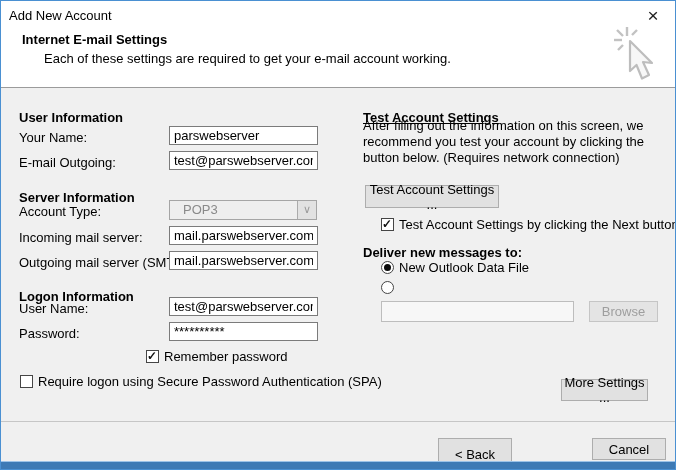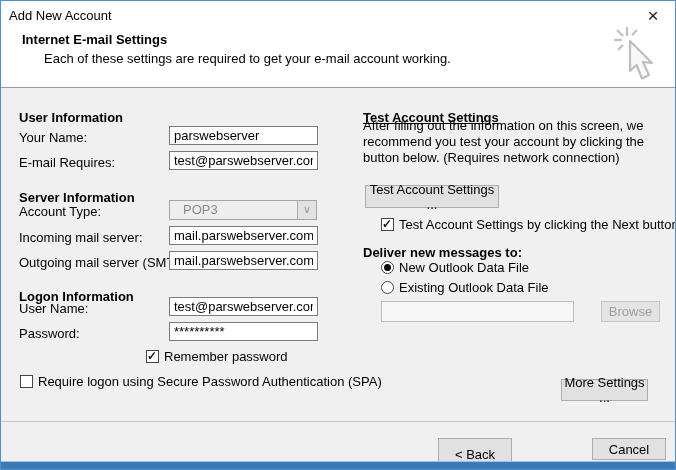--- a/index.html
+++ b/index.html
@@ -73,21 +73,21 @@
       </g>
       <path d="M19 16 L41 38 L32 37 L38 50 L31 53.5 L25.5 40 L19 46 Z" fill="#f7f7f7" stroke="#bdbdbd" stroke-width="2.2" stroke-linejoin="round"></path>
     </svg>
   </div>
 
   <span class="section-h" style="left:18px; top:97px;">User Information</span>
 
   <span class="lbl" style="left:18px; top:129px;">Your Name:</span>
   <input type="text" style="left: 168px; top: 125px; width: 149px;" value="parswebserver">
 
-  <span class="lbl" style="left:18px; top:154px;">E-mail Requires:</span>
+  <span class="lbl" style="left:18px; top:154px;">E-mail Outgoing:</span>
   <input type="text" style="left: 168px; top: 150px; width: 149px;" value="test@parswebserver.com">
 
   <span class="section-h" style="left:18px; top:177px;">Server Information</span>
 
   <span class="lbl" style="left:18px; top:203px;">Account Type:</span>
   <div class="select-box">
     <span>POP3</span>
     <span class="select-arrow">∨</span>
   </div>
 
@@ -129,24 +129,23 @@
   <span class="section-h" style="left:362px; top:232px;">Deliver new messages to:</span>
 
   <span class="radio" style="left:380px; top:260px;" data-checked="true">
     <span class="radio-dot"></span>
   </span>
   <span class="lbl" style="left:398px; top:259px;">New Outlook Data File</span>
 
   <span class="radio" style="left:380px; top:280px;" data-checked="false">
     
   </span>
-  <span class="lbl" style="left:398px; top:279px;">Existing Outlook Data File</span>
 
   <input type="text" disabled="" style="left: 380px; top: 300px; width: 193px; height: 21px;" value="">
-  <button class="btn disabled" style="left:588px; top:300px; width:59px; height:21px;margin-left:12px;">Browse</button>
+  <button class="btn disabled" style="left:588px; top:300px; width:69px; height:21px;">Browse</button>
 
   <button class="btn" style="left:560px; top:378px; width:87px; height:22px;">More Settings ...</button>
 
   <div class="footer-divider"></div>
 
   <button class="btn" style="left:437px; top:437px; width:74px; height:32px;">&lt; Back</button>
   <button class="btn default-focus" style="left:519px; top:434px; width:44px; height:27px;margin-top:42px;">Next &gt;</button>
   <button class="btn" style="left:591px; top:437px; width:74px; height:22px;">Cancel</button>
 
   <div class="bottom-strip"></div>

